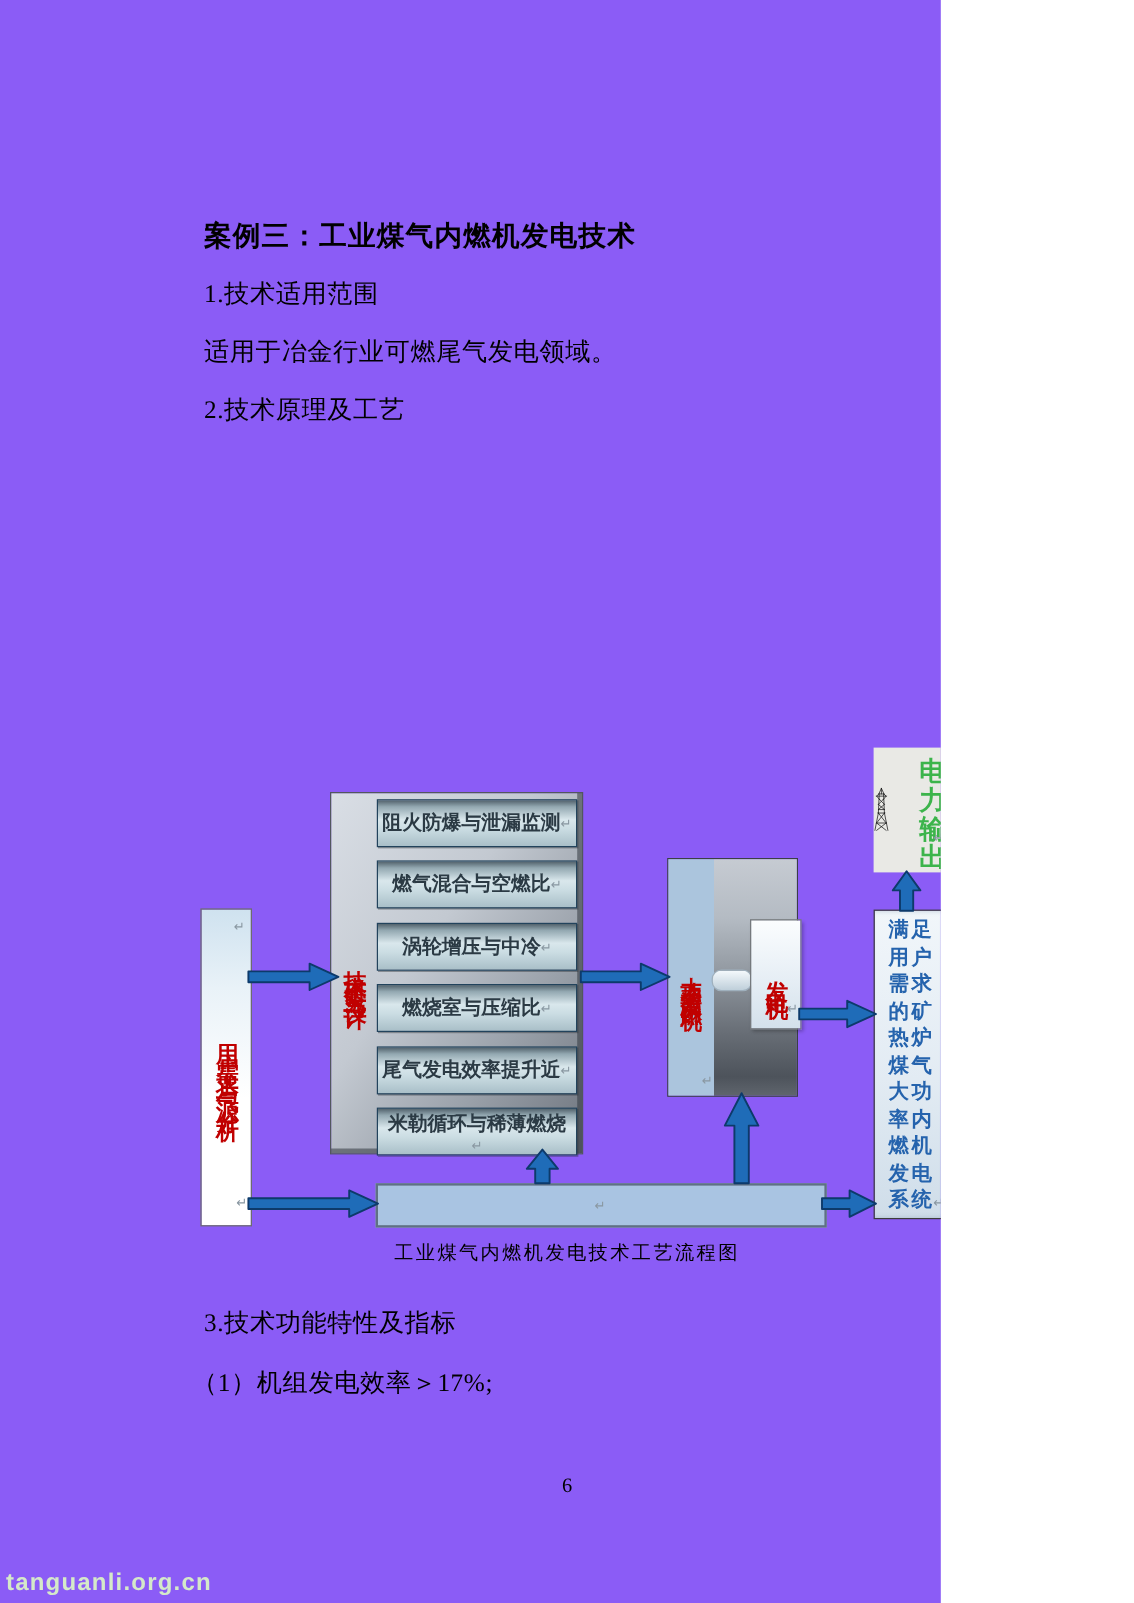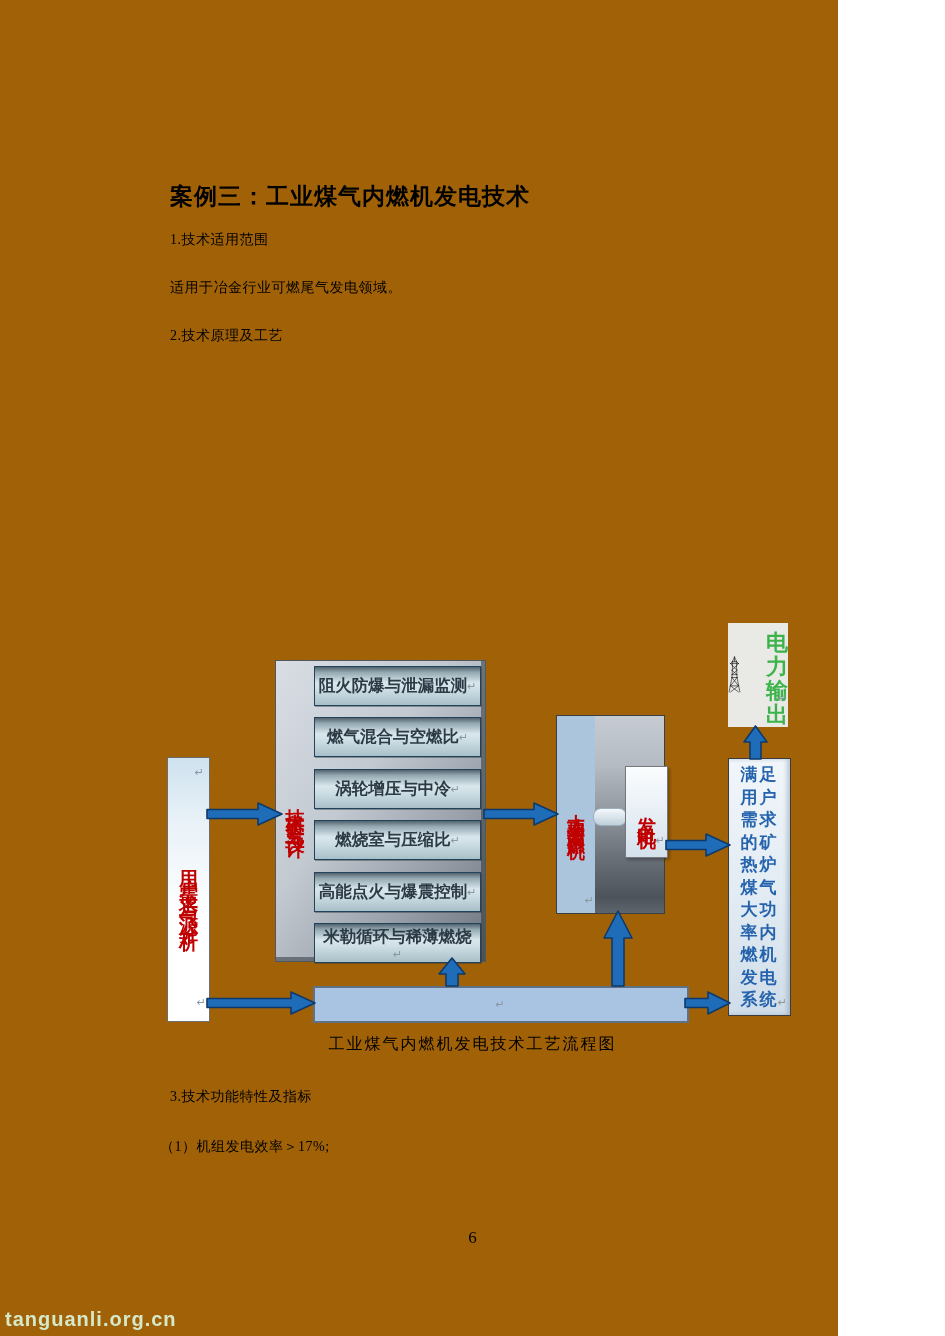--- a/index.html
+++ b/index.html
@@ -1,22 +1,22 @@
 <!DOCTYPE html>
 <html><head>
 <meta charset="utf-8">
 <style>
   html,body{margin:0;padding:0;background:#ffffff;}
-  #page{position:relative;width:838px;height:1336px;background:#a16207;overflow:hidden;
-        font-family:"Liberation Serif","DejaVu Serif",serif;color:#000;}
+  #page{position:relative;width:752px;height:1336px;background:#8b5cf6;overflow:hidden;
+        font-family:"Liberation Serif","DejaVu Serif",serif;color:#000;padding-left:32px;}
   .abs{position:absolute;}
 
   
   .doc-title{left:170px;top:181px;font-size:23px;font-weight:bold;letter-spacing:1px;}
-  .h-sec{font-size:14px;letter-spacing:.5px;}
+  .h-sec{font-size:21px;letter-spacing:.5px;}
   .sec1-h{left:170px;top:231px;}
   .sec1-b{left:170px;top:279px;}
   .sec2-h{left:170px;top:327px;}
   .para{left:120px;top:364px;width:712px;font-size:21px;}
   .para-line{height:48px;line-height:48px;text-align:justify;text-align-last:justify;white-space:nowrap;}
   .para-line.first{text-indent:50px;}
   .para-line.last{text-align-last:left;}
   .fig-caption{left:0;top:1034px;width:945px;text-align:center;font-size:16px;letter-spacing:2px;}
   .sec3-h{left:170px;top:1088px;}
   .sec3-i{left:160px;top:1138px;}
@@ -118,21 +118,21 @@
         </div>
       <div class="abs sub-box" style="top:108px;">
           <span>涡轮增压与中冷</span>
           <span class="ret">↵</span>
         </div>
       <div class="abs sub-box" style="top:159px;">
           <span>燃烧室与压缩比</span>
           <span class="ret">↵</span>
         </div>
       <div class="abs sub-box" style="top:211px;">
-          <span>高能点火与爆震控制</span>
+          <span>尾气发电效率提升近</span>
           <span class="ret">↵</span>
         </div>
       <div class="abs sub-box" style="top:262px;flex-direction:column;">
           <span>米勒循环与稀薄燃烧</span>
           <span class="ret">↵</span>
         </div>
     </div>
 
     <div class="abs engine-box">
       <div class="engine-strip">

